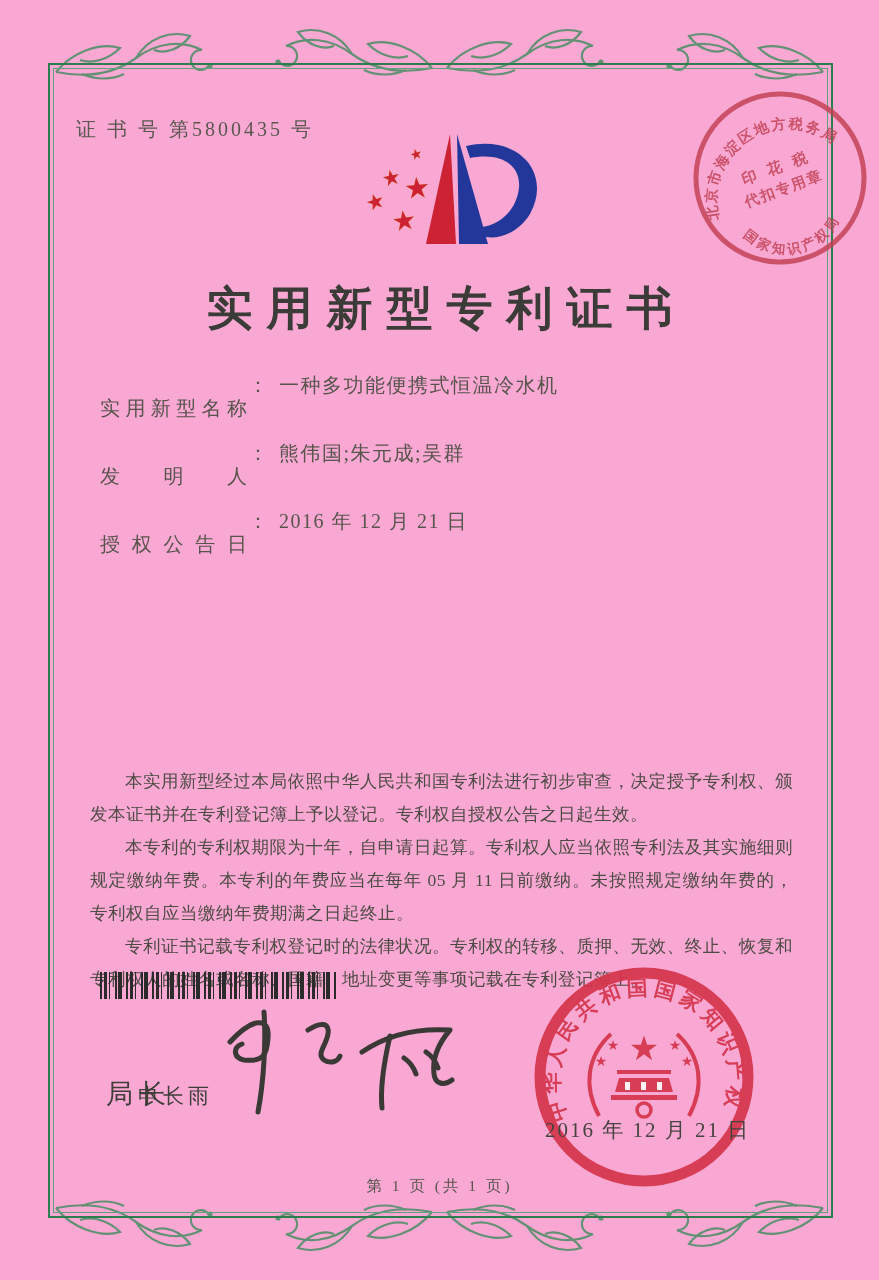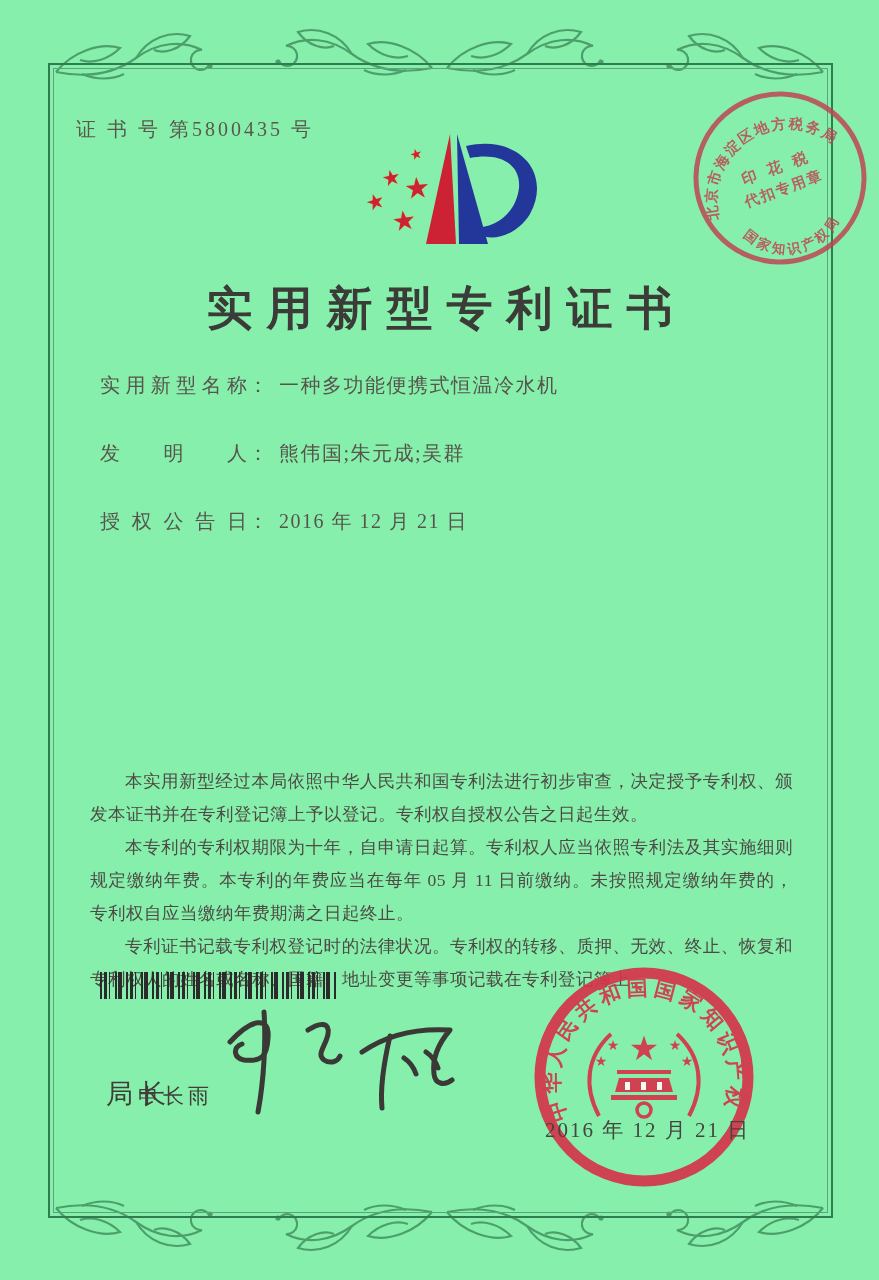--- a/index.html
+++ b/index.html
@@ -1,19 +1,19 @@
 <!DOCTYPE html>
 <html><head>
 <meta charset="utf-8">
 <style>
   * { margin:0; padding:0; box-sizing:border-box; }
   html,body { background:#e8e8e6; }
   .page {
     position:relative; width:879px; height:1280px; margin:0 auto;
-    background:#86efac; overflow:hidden;
+    background:#f9a8d4; overflow:hidden;
     font-family:"Liberation Serif","DejaVu Serif",serif;
     color:#4c4a43;
   }
   
   .frame {
     position:absolute; top:63px; left:48px; right:46px; bottom:62px;
     border:2.5px solid #2e7d4f;
   }
   .frame-inner { position:absolute; inset:3px; border:1px solid #5ea37c; }
   .ornaments { position:absolute; inset:0; pointer-events:none; }
@@ -31,21 +31,21 @@
   .title {
     position:absolute; left:0; right:0; top:250px; text-align:center;
     font-size:46px; font-weight:600; color:#3b3b37;
     letter-spacing:14px; text-indent:14px;margin-top:28px;
   }
 
   .fields { position:absolute; left:100px; top:372px; right:80px; }
   .field-row { height:68px; font-size:20px; color:#56544b; letter-spacing:1px; }
   .field-label {
     display:inline-block; width:148px; vertical-align:top;
-    text-align:justify; text-align-last:justify;
+    text-align:justify; text-align-last:justify;margin-top:23px;
   }
   .field-colon { display:inline-block; margin-right:10px; }
   .field-value { letter-spacing:1.5px; }
 
   .body-text { position:absolute; left:90px; right:86px; top:750px;margin-top:15px; }
   .body-text p {
     font-size:17.5px; line-height:33px; text-align:justify;
     text-indent:2em; color:#4d4b44; letter-spacing:0.5px;
   }
 
@@ -198,14 +198,15 @@
         <rect x="100" y="124" width="5" height="8" fill="#fcfcf9"></rect>
         <rect x="116" y="124" width="5" height="8" fill="#fcfcf9"></rect>
         <rect x="132" y="124" width="5" height="8" fill="#fcfcf9"></rect>
         <circle cx="119" cy="152" r="7" fill="none" stroke="#d5344a" stroke-width="3.5"></circle>
       </g>
     </g>
   </svg>
 
   <div class="issue-date">2016 年 12 月 21 日</div>
 
+  <div class="page-footer">第 1 页 (共 1 页)</div>
 
 </div>
 
 </body></html>

